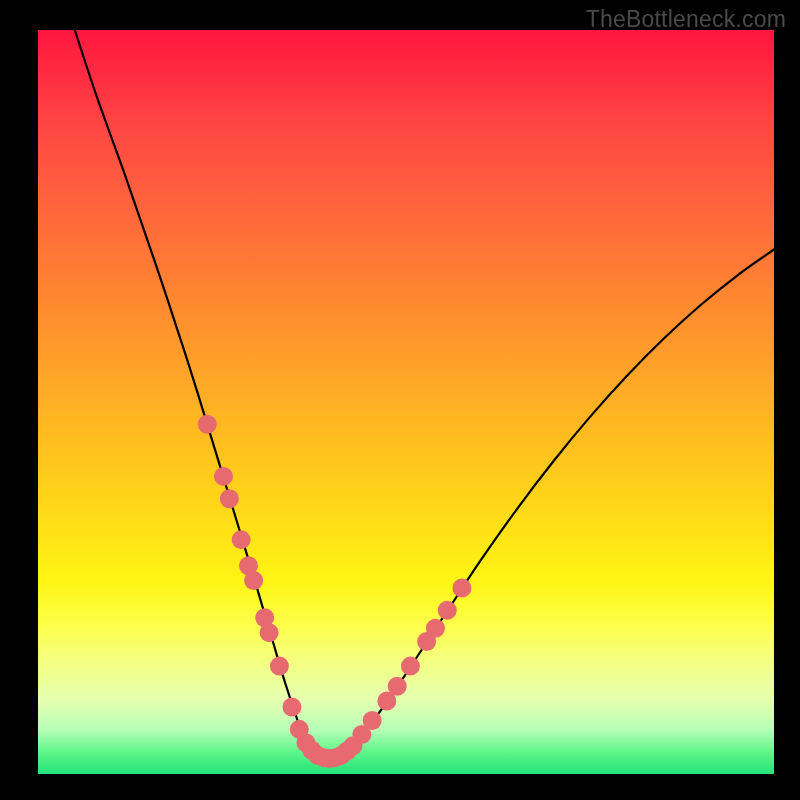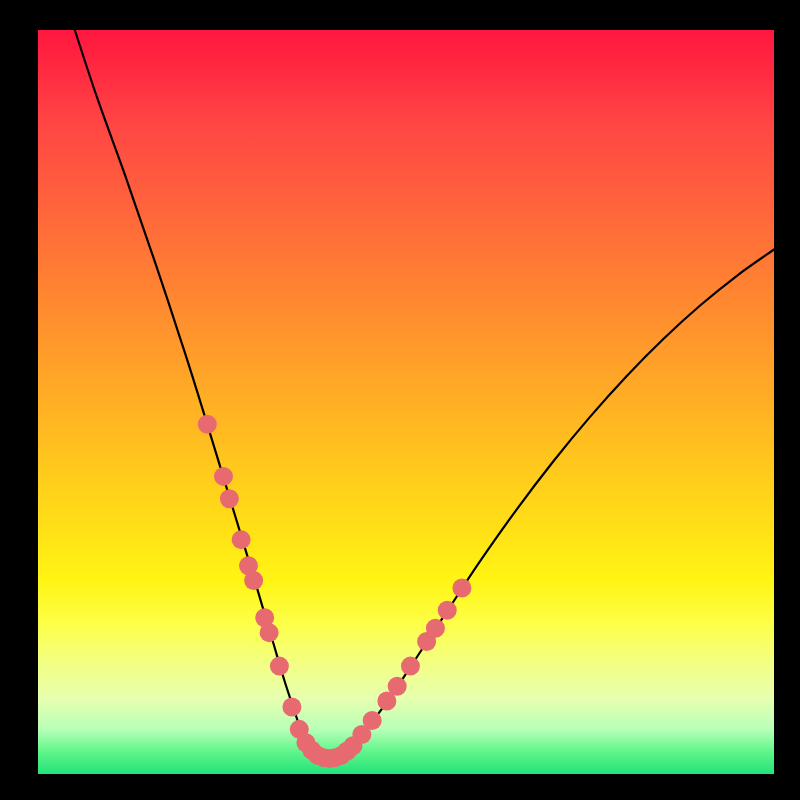--- a/index.html
+++ b/index.html
@@ -61,20 +61,21 @@
     top: 0;
     width: 736px;
     height: 744px;
     overflow: visible;
   }
 </style>
 </head>
 <body>
 
 <div class="frame">
+  <div class="watermark">TheBottleneck.com</div>
   <div class="plot">
     <svg class="curve" viewBox="0 0 736 744">
       <path id="curve-path" fill="none" stroke="#000000" stroke-width="2.2" stroke-linecap="round" stroke-linejoin="round" d="M 36.800000000000004,0 C 40.480000000000004,11.159999999999988 50.29333333333334,42.159999999999926 58.88,66.95999999999992 C 67.46666666666667,91.75999999999992 78.50666666666666,120.89999999999995 88.32,148.79999999999995 C 98.13333333333333,176.69999999999996 107.94666666666667,205.21999999999994 117.76,234.35999999999996 C 127.57333333333334,263.5 138.61333333333334,296.98 147.20000000000002,323.64000000000004 C 155.7866666666667,350.30000000000007 163.14666666666668,374.48 169.28,394.32 C 175.41333333333333,414.15999999999997 179.09333333333333,426.56 184,442.68 C 188.90666666666667,458.8 193.81333333333336,474.91999999999996 198.72000000000003,491.03999999999996 C 203.6266666666667,507.15999999999997 209.14666666666668,525.14 213.44,539.4 C 217.73333333333332,553.66 220.79999999999998,564.2 224.48,576.6 C 228.16,589 231.84,601.4 235.52,613.8 C 239.20000000000002,626.1999999999999 242.88,639.22 246.56,651 C 250.24,662.78 254.5333333333333,675.1800000000001 257.59999999999997,684.48 C 260.66666666666663,693.78 262.50666666666666,700.5999999999999 264.96,706.8 C 267.4133333333333,713 269.8666666666667,717.9599999999999 272.32,721.68 C 274.7733333333333,725.4 276.61333333333334,727.88 279.68,729.12 C 282.74666666666667,730.36 287.04,729.74 290.72,729.12 C 294.40000000000003,728.5 297.46666666666664,727.88 301.76,725.4 C 306.05333333333334,722.92 311.5733333333334,719.2 316.48,714.24 C 321.38666666666666,709.28 325.06666666666666,703.7 331.2,695.64 C 337.3333333333333,687.5799999999999 344.69333333333327,678.28 353.28,665.88 C 361.8666666666667,653.48 372.9066666666667,636.12 382.72,621.24 C 392.53333333333336,606.36 402.3466666666667,591.48 412.16,576.6 C 421.97333333333336,561.72 430.55999999999995,548.08 441.59999999999997,531.96 C 452.64,515.84 466.1333333333334,496.62 478.40000000000003,479.88 C 490.6666666666667,463.14 502.9333333333333,447.02000000000004 515.1999999999999,431.52000000000004 C 527.4666666666666,416.02000000000004 539.7333333333333,401.14 552,386.88 C 564.2666666666667,372.62 576.5333333333334,358.97999999999996 588.8000000000001,345.96 C 601.0666666666667,332.94 613.3333333333334,320.5400000000001 625.6,308.76000000000005 C 637.8666666666667,296.98 650.1333333333333,285.82 662.4,275.28 C 674.6666666666666,264.73999999999995 686.9333333333333,254.81999999999996 699.1999999999999,245.51999999999998 C 711.4666666666666,236.22 729.8666666666667,223.82000000000002 736,219.48000000000002"></path>
       <g id="markers">
           <circle cx="169.28" cy="394.32" r="9.5" fill="#e86a71" stroke="#d95a60" stroke-width="0"></circle>
           <circle cx="185.472" cy="446.4" r="9.5" fill="#e86a71" stroke="#d95a60" stroke-width="0"></circle>
           <circle cx="191.36" cy="468.72" r="9.5" fill="#e86a71" stroke="#d95a60" stroke-width="0"></circle>
           <circle cx="203.13600000000002" cy="509.64" r="9.5" fill="#e86a71" stroke="#d95a60" stroke-width="0"></circle>
           <circle cx="210.49600000000004" cy="535.68" r="9.5" fill="#e86a71" stroke="#d95a60" stroke-width="0"></circle>
           <circle cx="215.648" cy="550.56" r="9.5" fill="#e86a71" stroke="#d95a60" stroke-width="0"></circle>

